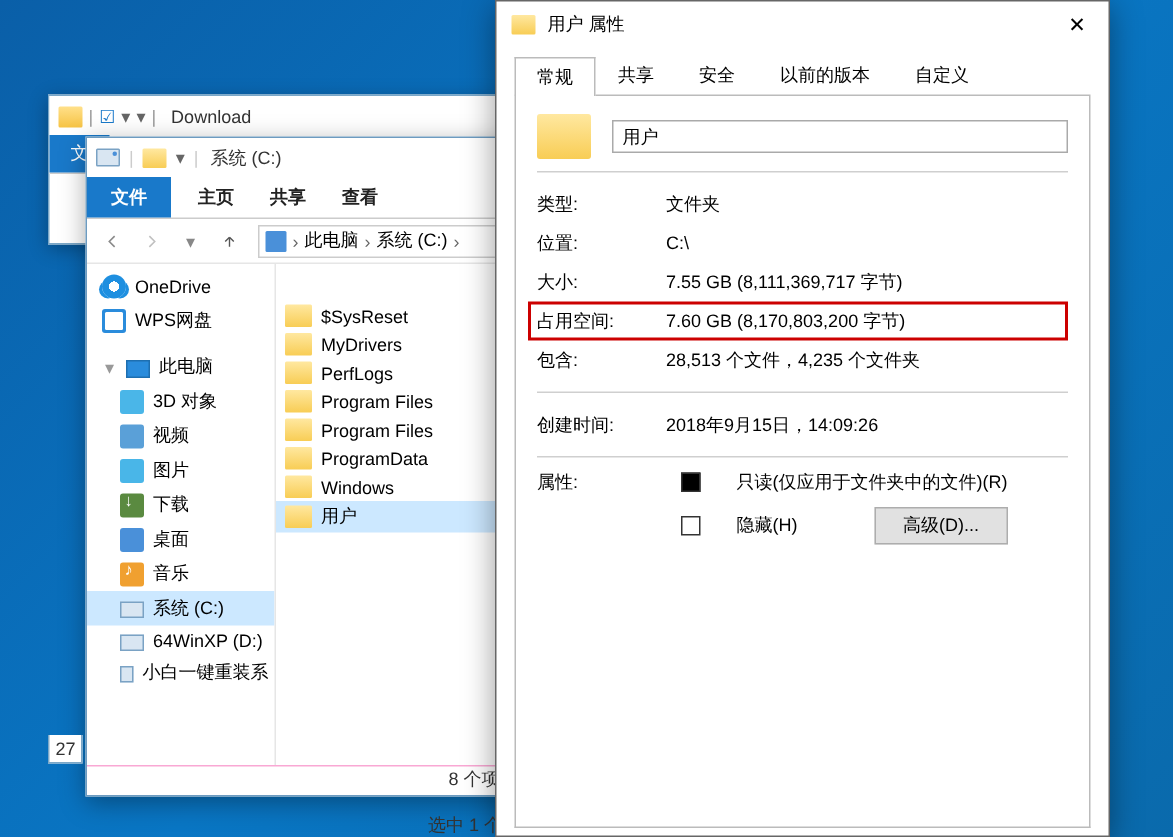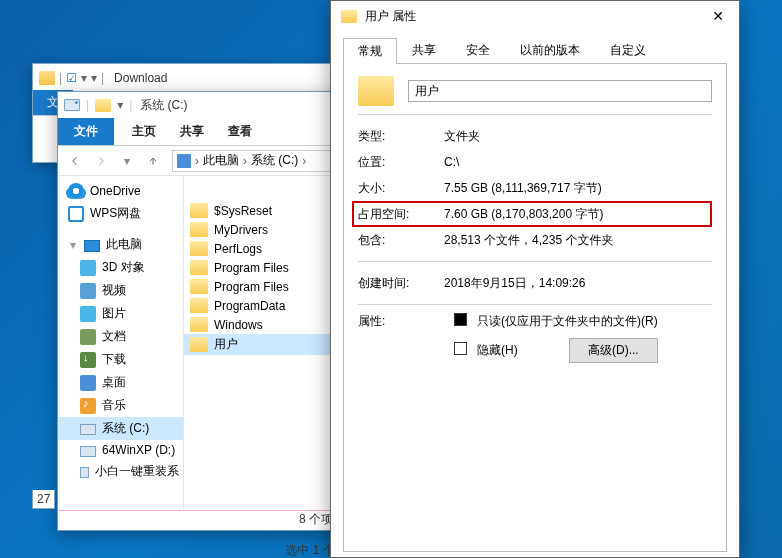--- a/index.html
+++ b/index.html
@@ -75,21 +75,21 @@
   .prop-head { display:flex; align-items:center; gap:14px; margin-bottom:8px; }
   .big-folder { width:36px; height:30px; background:linear-gradient(#ffe8a0,#f8cd55); border-radius:2px; }
   .name-field { flex:1; border:1px solid #aaa; padding:3px 6px; height:22px; }
   .sep-line { border-top:1px solid #cfcfcf; margin:8px 0; }
   .row { display:flex; align-items:center; min-height:26px; }
   .row .k { width:86px; color:#000; }
   .row .v { color:#000; }
   .row.hl { border:2px solid #c00; padding:0 4px; margin-left:-6px; }
   .attr-row { display:flex; align-items:flex-start; gap:10px; }
   .attr-col { display:flex; flex-direction:column; gap:8px; }
-  .chk { display:flex; gap:10px; }
+  .chk { display:flex; align-items:center; gap:24px; }
   .chkbox { width:13px; height:13px; border:1px solid #333; display:inline-flex; align-items:center; justify-content:center; font-size:10px; background:#fff; }
   .chkbox.filled { background:#000; }
   .adv-btn { margin-left:auto; border:1px solid #adadad; background:#e1e1e1; padding:3px 18px; }
   svg { display:block; }
 </style>
 </head>
 <body>
 
 <div class="win-dl">
   <div class="titlebar">
@@ -173,24 +173,20 @@
         </div>
       <div class="nav-item child">
           <span class="ficon ic-video"></span>
           <span class="lbl">视频</span>
         </div>
       <div class="nav-item child">
           <span class="ficon ic-pic"></span>
           <span class="lbl">图片</span>
         </div>
       <div class="nav-item child">
-          <span class="ficon ic-doc"></span>
-          <span class="lbl">文档</span>
-        </div>
-      <div class="nav-item child">
           <span class="ficon ic-dl"></span>
           <span class="lbl">下载</span>
         </div>
       <div class="nav-item child">
           <span class="ficon ic-desk"></span>
           <span class="lbl">桌面</span>
         </div>
       <div class="nav-item child">
           <span class="ficon ic-music"></span>
           <span class="lbl">音乐</span>

